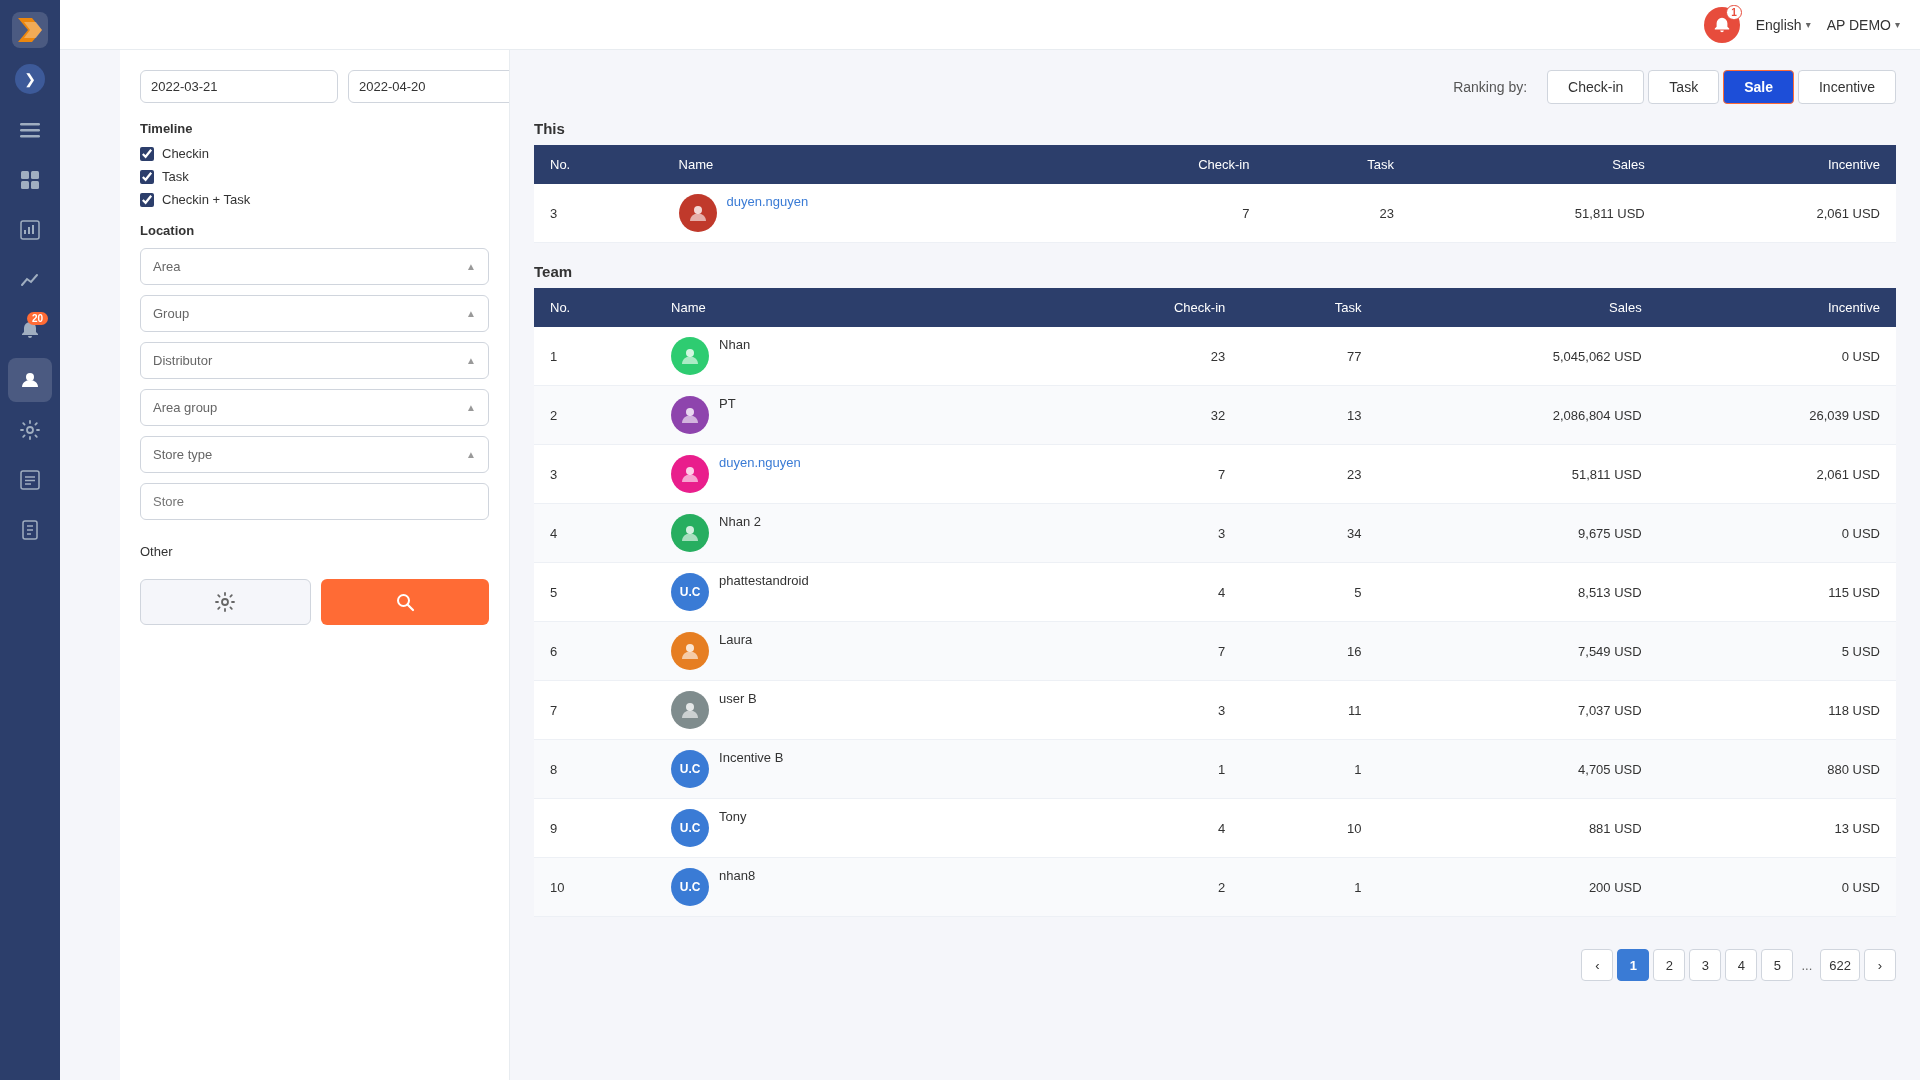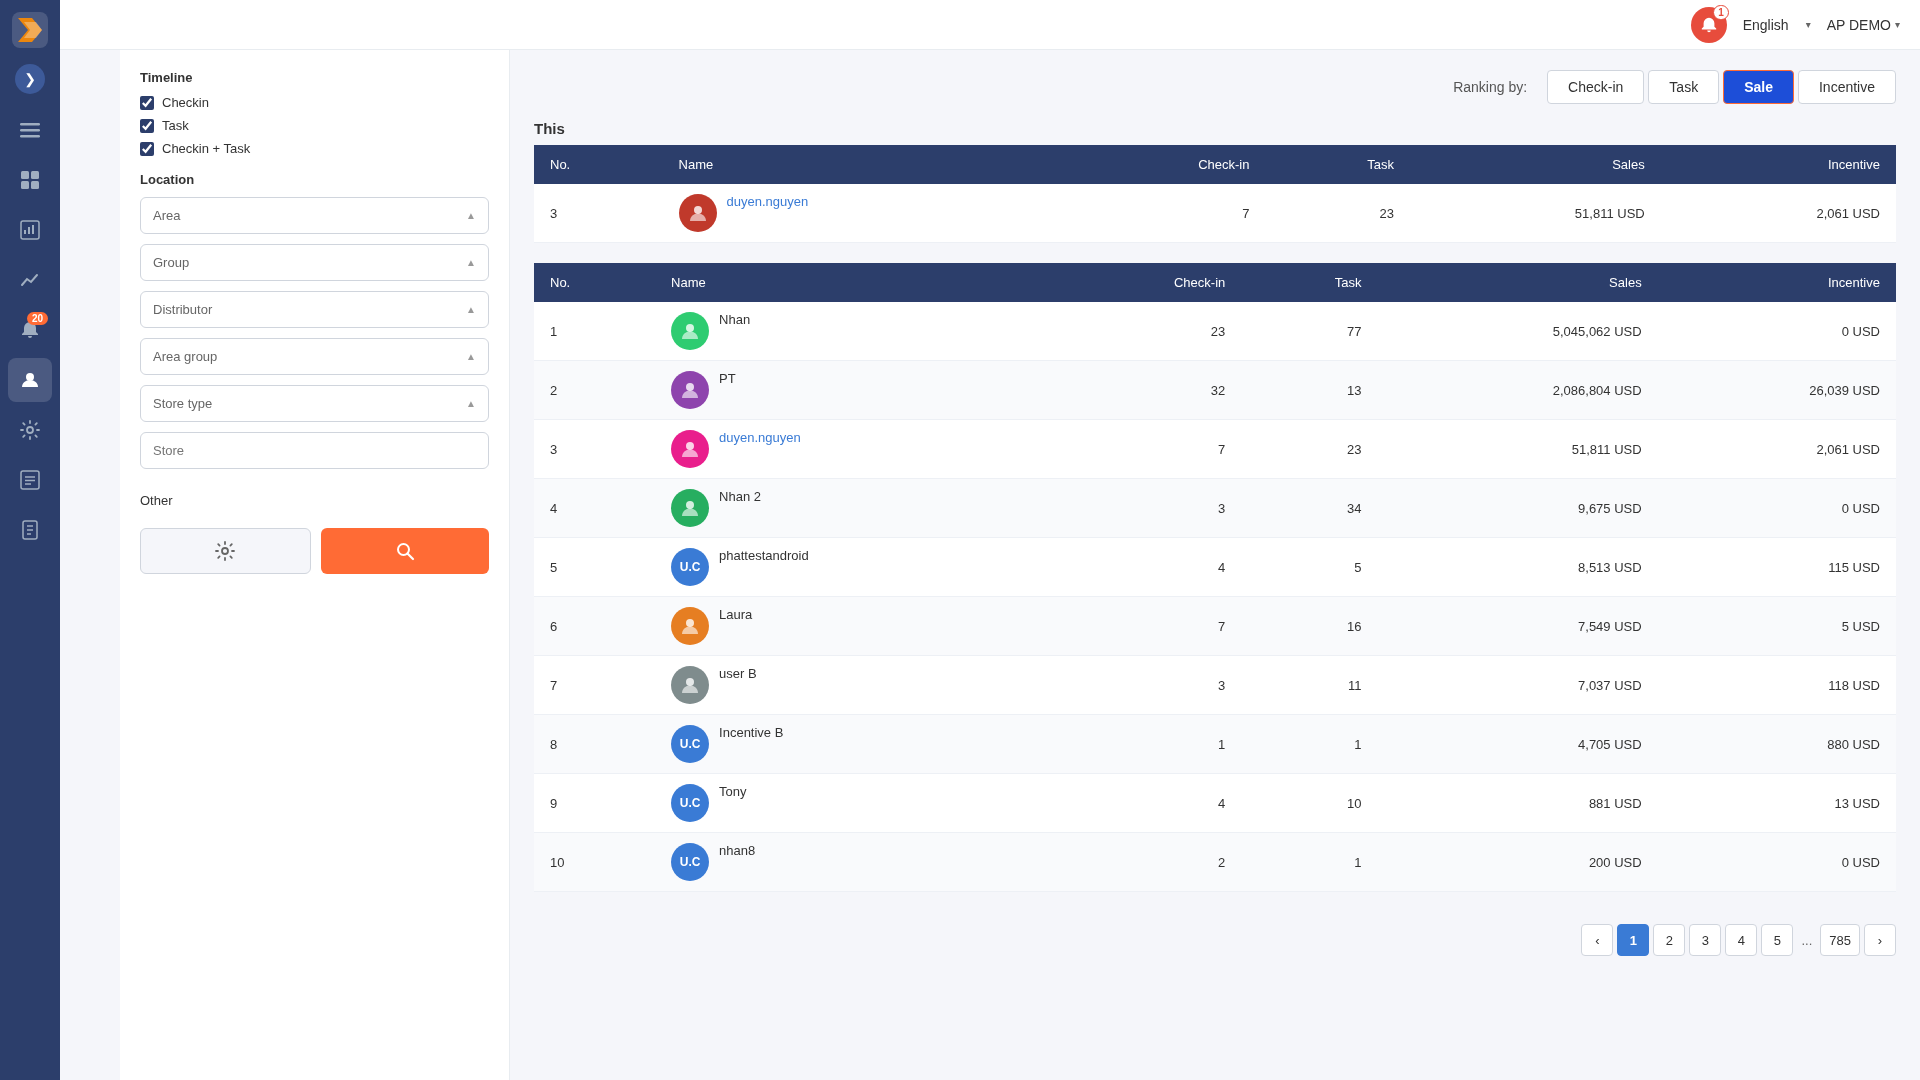--- a/index.html
+++ b/index.html
@@ -89,21 +89,21 @@
       color: #e74c3c;
       font-size: 10px;
       border-radius: 10px;
       padding: 1px 4px;
       font-weight: bold;
       border: 1px solid #e74c3c;
     }
     .topbar-lang {
       display: flex;
       align-items: center;
-      gap: 17px;
+      gap: 4px;
       color: #333;
       cursor: pointer;
       font-size: 14px;
     }
     .topbar-user {
       display: flex;
       align-items: center;
       gap: 4px;
       color: #333;
       cursor: pointer;
@@ -490,20 +490,24 @@
     <span>AP DEMO</span>
     <span class="chevron">▾</span>
   </div>
 </div>
 
 <div class="main-content">
 
   <div class="left-panel">
 
 
+    <div class="date-row">
+      <input type="text" class="date-input" value="2022-03-21" style="">
+      <input type="text" class="date-input" value="2022-04-20" style="">
+    </div>
 
     <div class="section-label">Timeline</div>
 
     <div class="checkbox-row">
       <input type="checkbox" checked="" style="">
       <span>Checkin</span>
     </div>
     <div class="checkbox-row">
       <input type="checkbox" checked="" style="">
       <span>Task</span>
@@ -597,20 +601,21 @@
       </div>
     </td>
     <td>7</td>
     <td>23</td>
     <td>51,811 USD</td>
     <td>2,061 USD</td>
   </tr>
         </tbody>
     </table>
 
+    <div class="section-title">Team</div>
     <table class="data-table">
       <thead>
         <tr>
           <th>No.</th>
           <th>Name</th>
           <th>Check-in</th>
           <th>Task</th>
           <th>Sales</th>
           <th>Incentive</th>
         </tr>
@@ -780,21 +785,21 @@
     </table>
 
     <div class="pagination">
       <button class="page-btn">‹</button>
       <button class="page-btn active">1</button>
       <button class="page-btn">2</button>
       <button class="page-btn">3</button>
       <button class="page-btn">4</button>
       <button class="page-btn">5</button>
       <span class="page-dots">...</span>
-      <button class="page-btn">785</button>
+      <button class="page-btn">622</button>
       <button class="page-btn">›</button>
     </div>
 
   </div>
 </div>
 
 <div style="position:absolute;top:0;left:60px;height:50px;display:flex;align-items:center;padding:0 16px;gap:10px;background:#fff;border-bottom:1px solid #e8ecf0;">
   <div style="width:32px;height:32px;">
     <svg viewBox="0 0 40 40" xmlns="http://www.w3.org/2000/svg">
       <rect x="2" y="2" width="36" height="36" rx="6" fill="#ff8c00" opacity="0.15"></rect>

